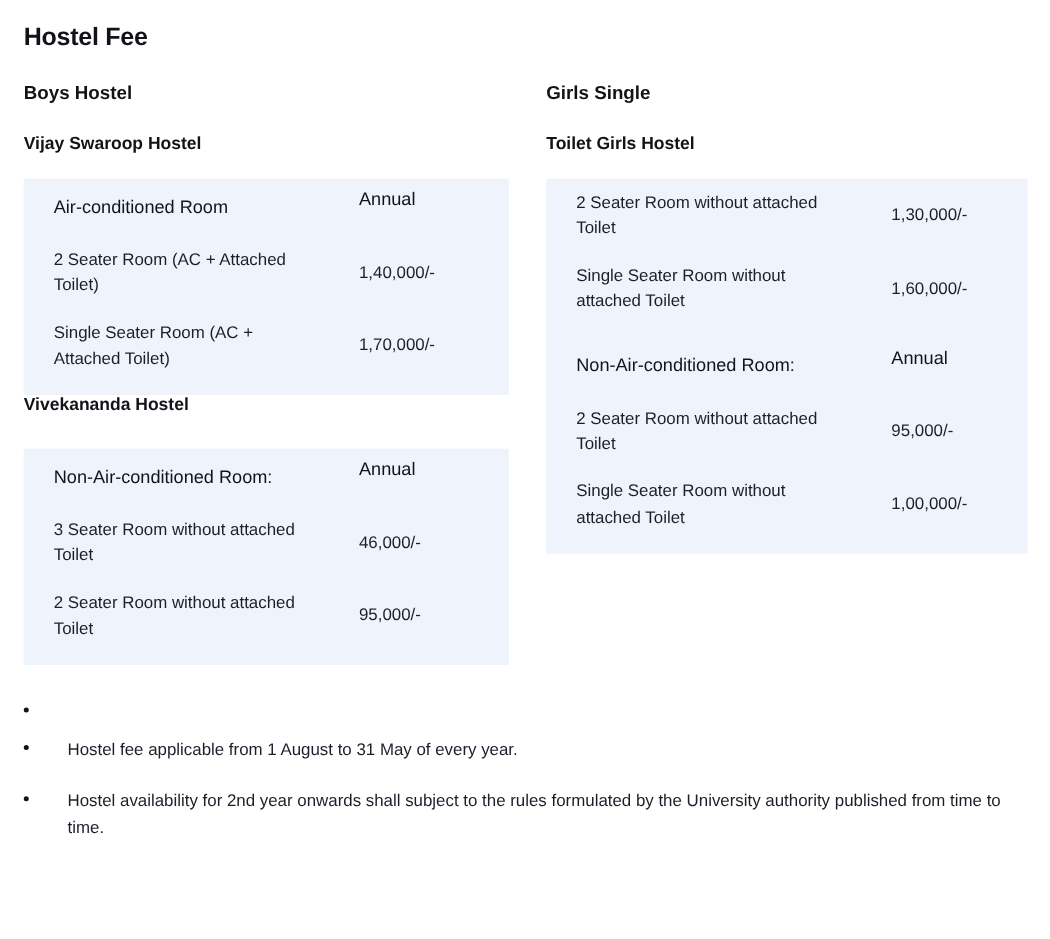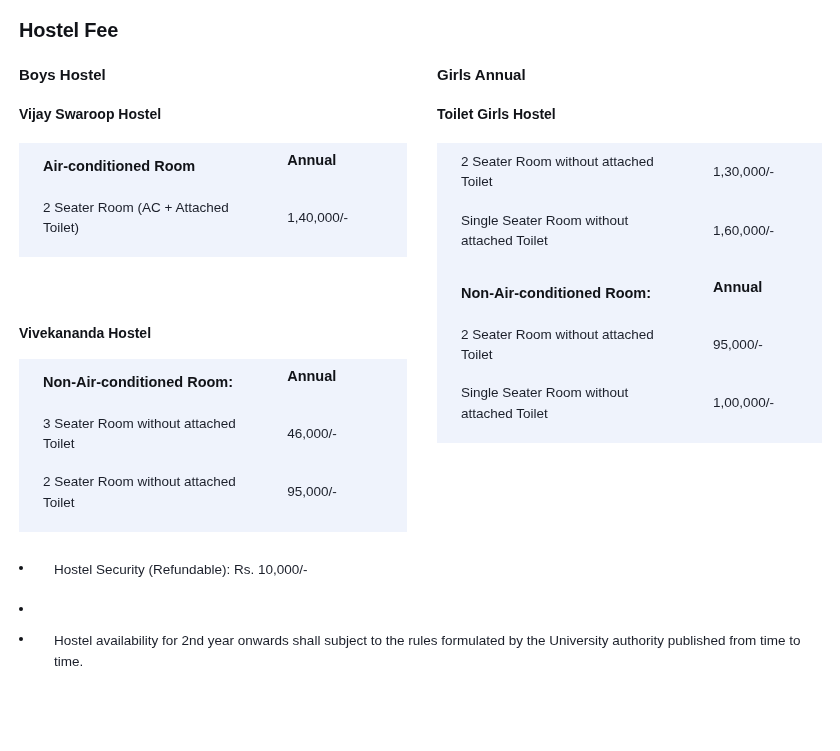--- a/index.html
+++ b/index.html
@@ -76,21 +76,21 @@
   .fee-table td {
     text-align: left;
     vertical-align: middle;
     padding: 0;
   }
   .fee-table .c-label { width: 63%; }
   .fee-table .c-value { width: 37%; }
 
   .hdr-row th {
     font-size: 14.5px;
-    font-weight: bold;
+    font-weight: normal;
     color: #111318;
     line-height: 1.3;
   }
   .hdr-row .h-label { padding: 14px 8px 13px 24px; }
   .hdr-row .h-value { padding: 2px 0 13px 6px; }
 
   .row td {
     font-size: 13.5px;
     font-weight: normal;
     color: #1b1f2a;
@@ -173,29 +173,33 @@
           </colgroup>
         <tbody>
           <tr class="hdr-row">
             <th class="h-label">Air-conditioned Room</th>
             <th class="h-value">Annual</th>
           </tr>
           <tr class="row">
             <td class="r-label">2 Seater Room (AC + Attached Toilet)</td>
             <td class="r-value">1,40,000/-</td>
           </tr>
+          <tr class="row">
+            <td class="r-label">Single Seater Room (AC + Attached Toilet)</td>
+            <td class="r-value">1,70,000/-</td>
+          </tr>
           <tr class="spacer-row">
               <td></td>
               <td></td>
             </tr>
         </tbody>
       </table>
     </div>
 
-    <div class="sub-title" style="left:19px; top:325px;">Vivekananda Hostel</div>
+    <div class="sub-title" style="left:19px; top:315px;">Vivekananda Hostel</div>
 
     <div class="panel panel-left" style="left:19px; top:359px; width:388px;">
       <table class="fee-table">
         <colgroup>
             <col class="c-label">
             <col class="c-value">
           </colgroup>
         <tbody>
           <tr class="hdr-row">
             <th class="h-label">Non-Air-conditioned Room:</th>
@@ -213,21 +217,21 @@
               <td></td>
               <td></td>
             </tr>
         </tbody>
       </table>
     </div>
   </div>
 
   <div class="col col-right">
 
-    <div class="group-title" style="left:19px; top:66px;">Girls Annual</div>
+    <div class="group-title" style="left:19px; top:66px;">Girls Single</div>
 
     <div class="sub-title" style="left:19px; top:106px;">Toilet Girls Hostel</div>
 
     <div class="panel panel-right" style="left:19px; top:143px; width:385px;">
       <table class="fee-table">
         <colgroup>
             <col class="c-label">
             <col class="c-value">
           </colgroup>
         <tbody>
@@ -260,24 +264,24 @@
               <td></td>
             </tr>
         </tbody>
       </table>
     </div>
   </div>
 
   <div class="notes">
     <div class="note">
       <span class="bullet"></span>
-      <span class="note-text">Hostel Security (Refundable): Rs. 10,000/-</span>
     </div>
     <div class="note">
       <span class="bullet"></span>
+      <span class="note-text">Hostel fee applicable from 1 August to 31 May of every year.</span>
     </div>
     <div class="note">
       <span class="bullet"></span>
       <span class="note-text">Hostel availability for 2nd year onwards shall subject to the rules formulated by the University authority published from time to time.</span>
     </div>
   </div>
 
 </div>
 
 </body></html>

